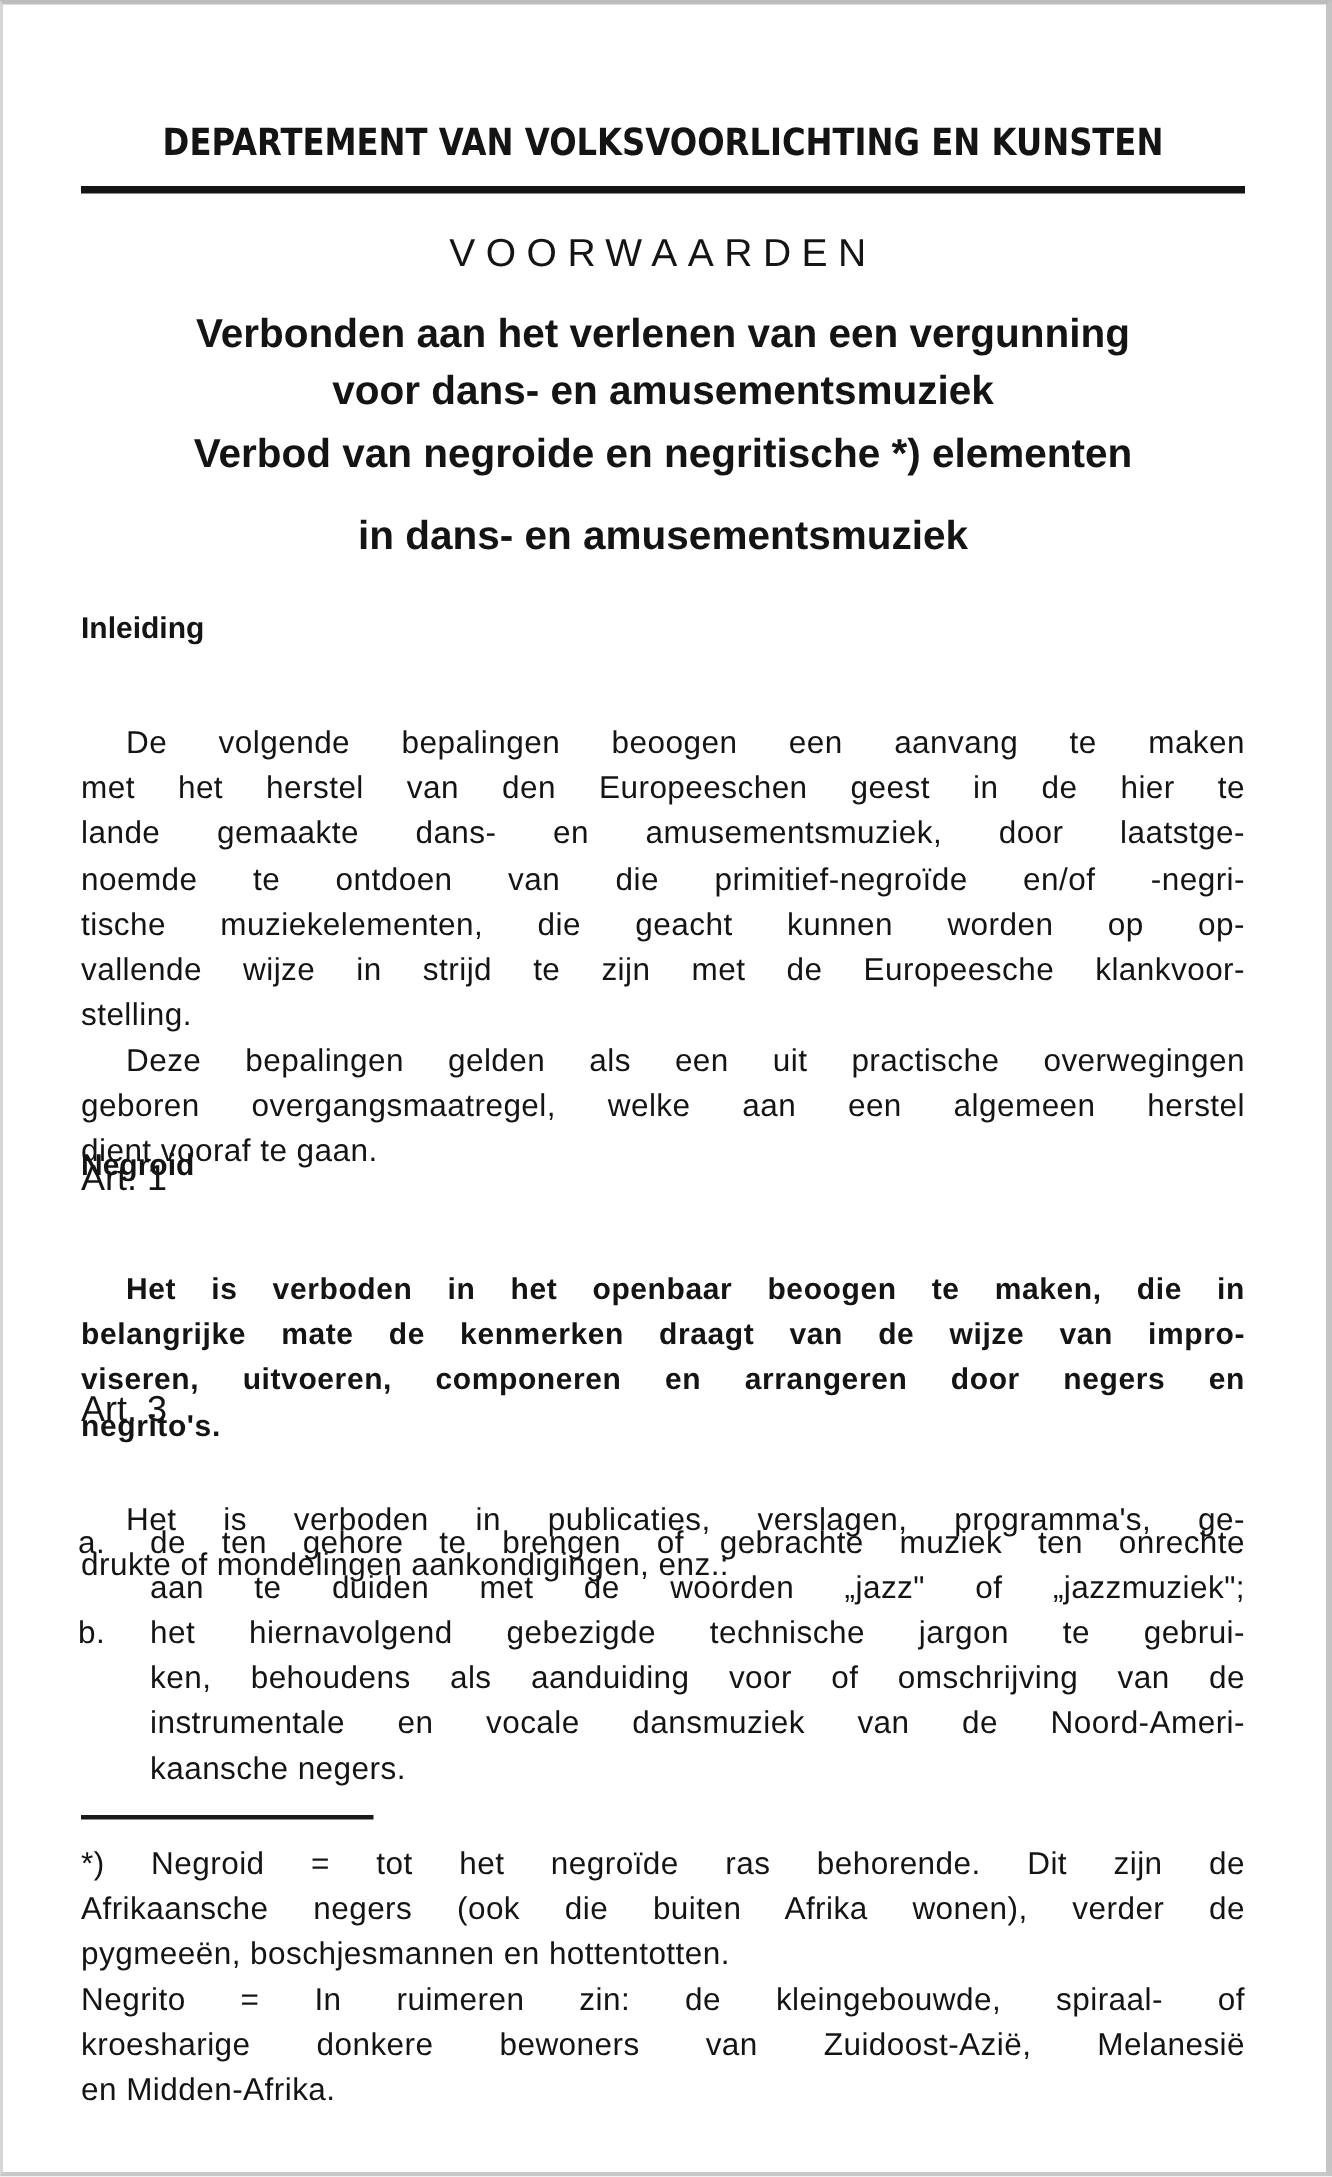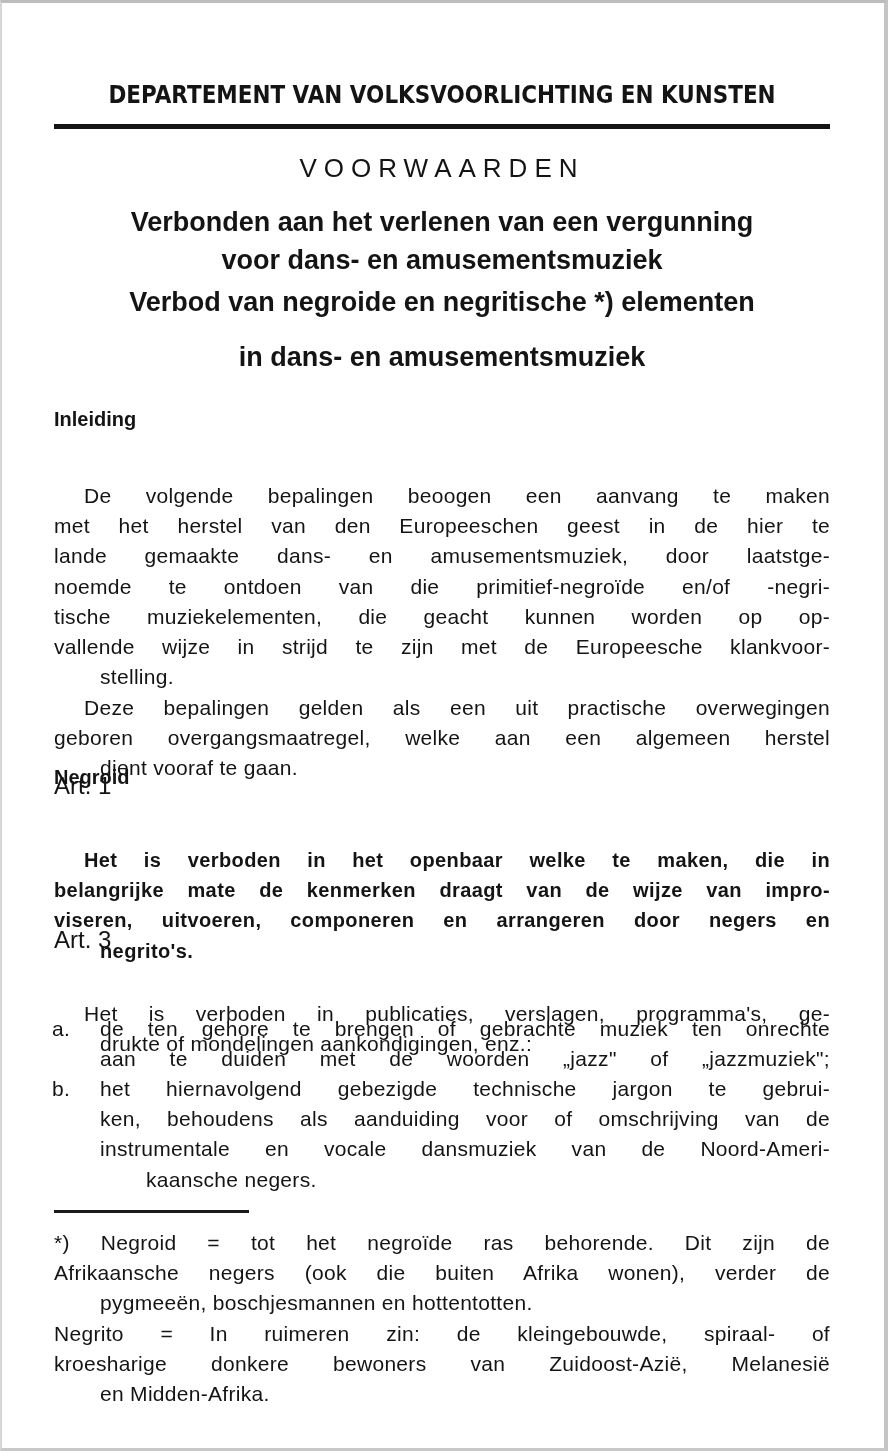--- a/index.html
+++ b/index.html
@@ -47,21 +47,21 @@
     .sub1 { top: 207px; }
     .sub2 { top: 245px; }
     .sub3 { top: 287px; }
     .sub4 { top: 323px; margin-top: 19px; }
     .para {
       position: absolute; left: 0; width: 776px;
       font-size: 21px; line-height: 30.2px;
       text-align: justify; letter-spacing: 0.3px;
     }
     .line { display: block; text-align: justify; text-align-last: justify; white-space: nowrap; }
-    .line.last { text-align-last: left; margin-left: 46px; }
+    .line.last { text-align-last: left; }
     .indent { padding-left: 30px; margin-top: 45px; }
     .heading {
       position: absolute; left: 0; font-weight: bold; font-size: 20px;
     }
     .art {
       position: absolute; left: 0; width: 776px; 
       font-size: 24px;
     }
     .bold { font-weight: bold; }
     .list-item { position: absolute; left: 0; width: 776px; font-size: 21px; line-height: 30.2px; letter-spacing: 0.3px; }
@@ -100,21 +100,21 @@
   </div>
   <div class="para" style="top:648px;">
     <span class="line indent">Deze bepalingen gelden als een uit practische overwegingen</span>
     <span class="line">geboren overgangsmaatregel, welke aan een algemeen herstel</span>
     <span class="line last">dient vooraf te gaan.</span>
   </div>
 
   <div class="heading" style="top:766px;">Negroid</div>
   <div class="art" style="top:772px;">Art. 1</div>
   <div class="para bold" style="top:800px; font-size:20px; letter-spacing:0.4px;">
-    <span class="line indent">Het is verboden in het openbaar welke te maken, die in</span>
+    <span class="line indent">Het is verboden in het openbaar beoogen te maken, die in</span>
     <span class="line">belangrijke mate de kenmerken draagt van de wijze van impro-</span>
     <span class="line">viseren, uitvoeren, componeren en arrangeren door negers en</span>
     <span class="line last">negrito's.</span>
   </div>
 
   <div class="art" style="top:926px;">Art. 3</div>
   <div class="para" style="top:954px;">
     <span class="line indent">Het is verboden in publicaties, verslagen, programma's, ge-</span>
     <span class="line last">drukte of mondelingen aankondigingen, enz.:</span>
   </div>

